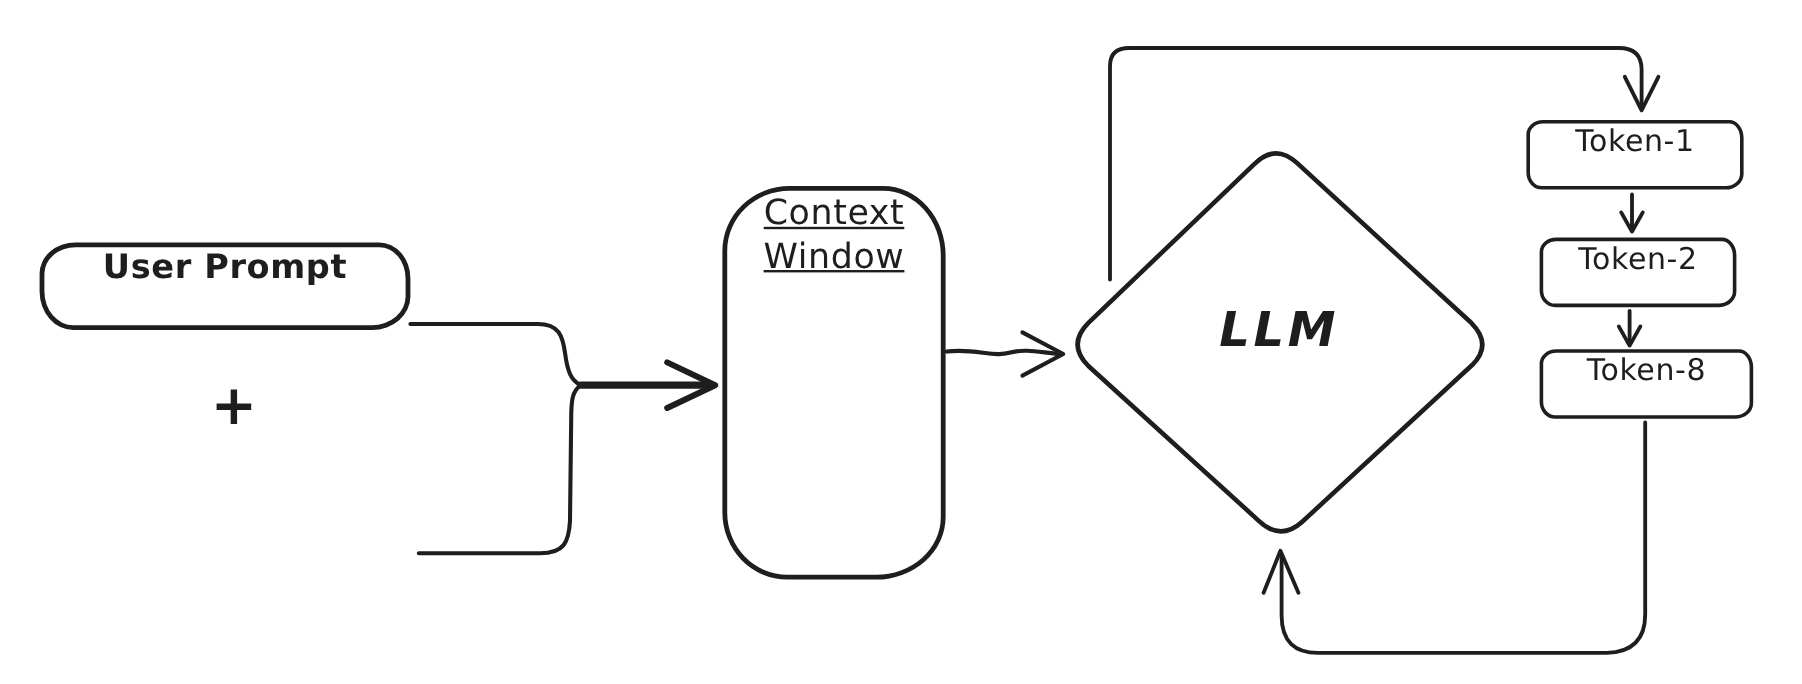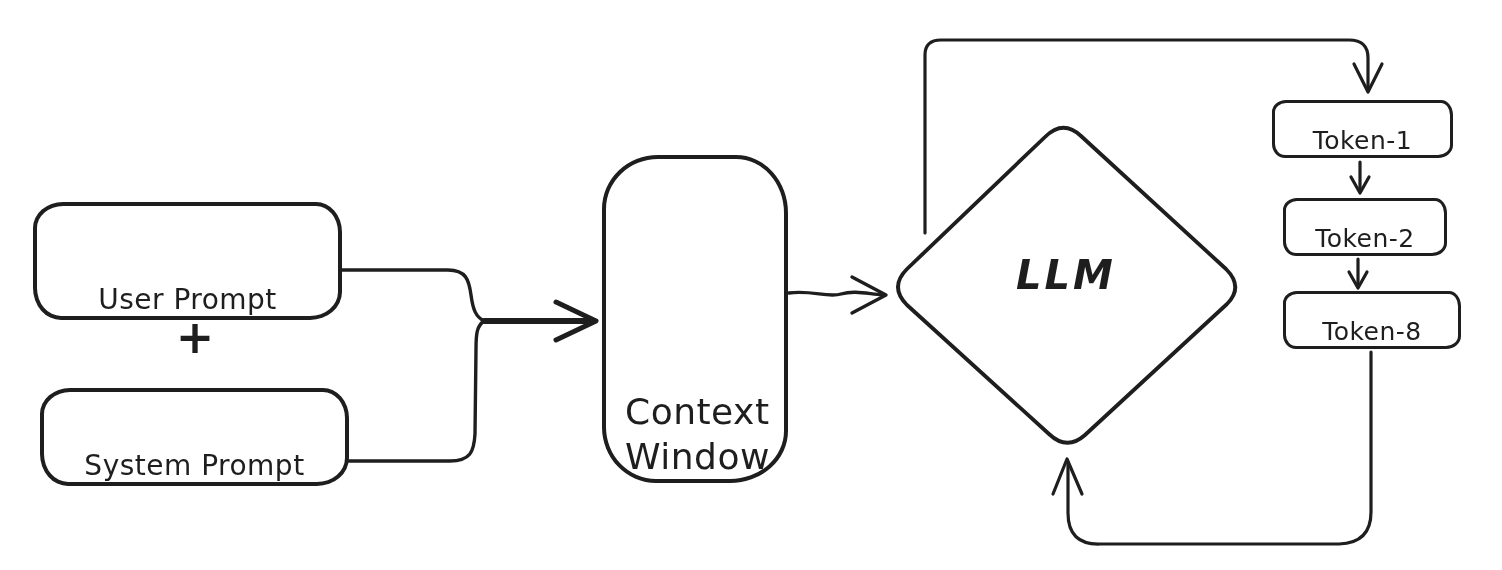--- a/index.html
+++ b/index.html
@@ -22,34 +22,35 @@
     stroke: #1e1e1e;
     stroke-linecap: round;
     stroke-linejoin: round;
   }
   .node {
     position: absolute;
     box-sizing: border-box;
     border: 4px solid #1e1e1e;
     background: #ffffff;
     display: flex;
-    align-items: flex-end;
+    align-items: flex-start;
     justify-content: center;
     text-align: center;
     letter-spacing: 0.5px;
   }
   .prompt-box {
     width: 309px;
     font-size: 28px;
     border-radius: 30px 26px 32px 28px / 26px 30px 28px 32px;
   }
   .context-box {
     border-radius: 56px 52px 58px 54px / 54px 58px 52px 56px;
-    font-size: 36px;
+    font-size: 29px;
     line-height: 1.25;
+    text-decoration: underline;
   }
   .context-box .wrap-label { width: 140px; }
   .token-box {
     border-width: 3.5px;
     border-radius: 14px 12px 15px 13px / 12px 15px 13px 14px;
     font-size: 25px;
   }
   .plus-sign {
     position: absolute;
     font-size: 46px;
@@ -90,29 +91,26 @@
     <path d="M 1360 162 V 190" stroke-width="3.2"></path>
     <path d="M 1351 177 L 1360 193 L 1369 177" stroke-width="3.2"></path>
 
     <path d="M 1358 259 V 285" stroke-width="3.2"></path>
     <path d="M 1349 272 L 1358 288 L 1367 272" stroke-width="3.2"></path>
 
     <path d="M 1371 352 V 512 Q 1371 543 1339 544 H 1100 Q 1068 545 1068 513 V 462" stroke-width="3.2"></path>
     <path d="M 1053 494 L 1067 459 L 1082 494" stroke-width="3.2"></path>
   </svg>
 
-  <div class="node prompt-box" style="left:33px; top:202px; height:118px;">
+  <div class="node prompt-box" style="left:33px; top:202px; height:73px;font-weight:bold;">
     <span>User Prompt</span>
   </div>
 
   <div class="plus-sign" style="left:172px; top:314px; width:46px; text-align:center;">+</div>
 
-  <div class="node prompt-box" style="left:40px; top:388px; height:98px;">
-    <span>System Prompt</span>
-  </div>
 
   <div class="node context-box" style="left:602px; top:155px; width:186px; height:328px;">
     <span class="wrap-label">Context Window</span>
   </div>
 
   <div class="llm-label" style="left:1000px; top:252px; width:132px;">LLM</div>
 
   <div class="node token-box" style="left:1272px; top:100px; width:181px; height:58px;">
     <span>Token-1</span>
   </div>

